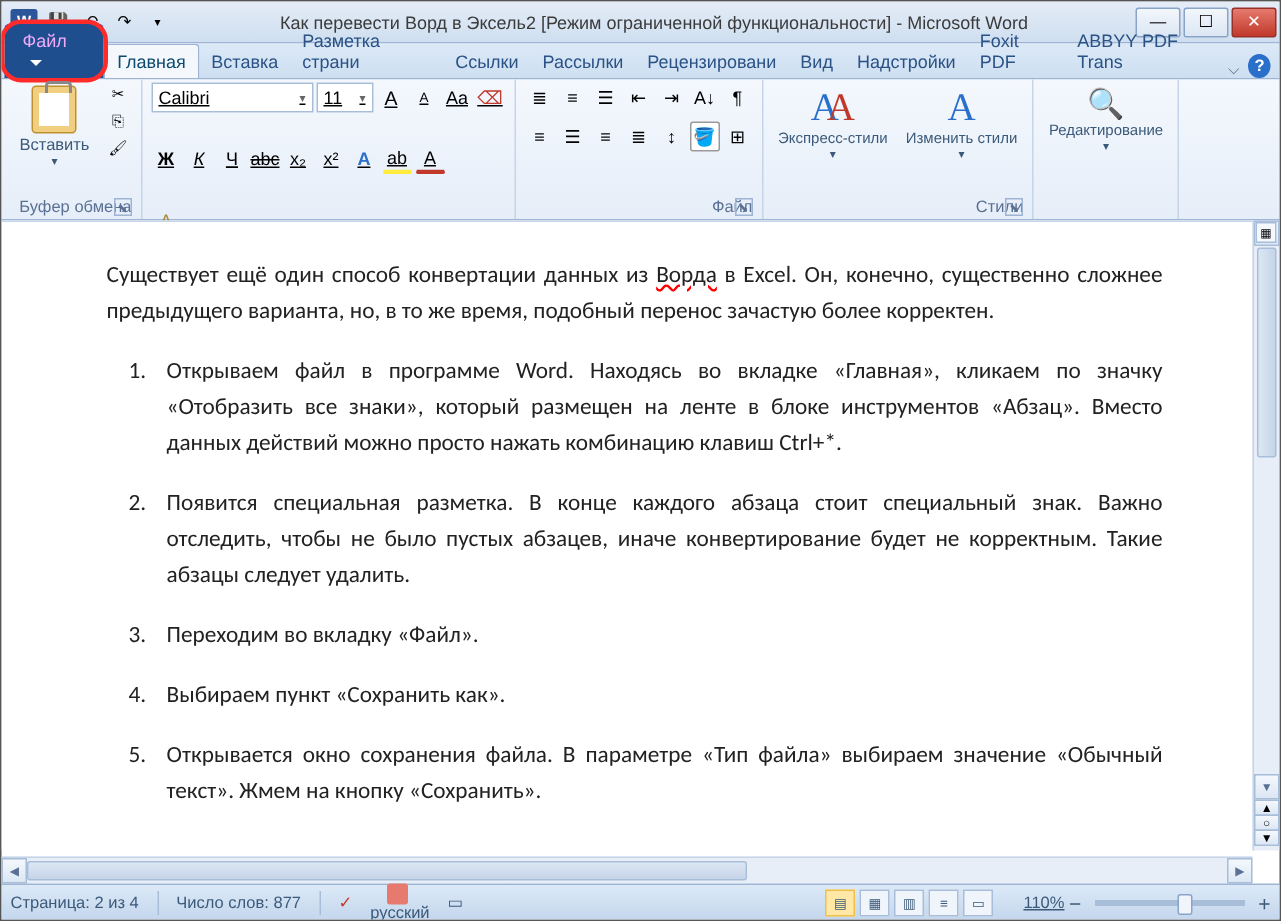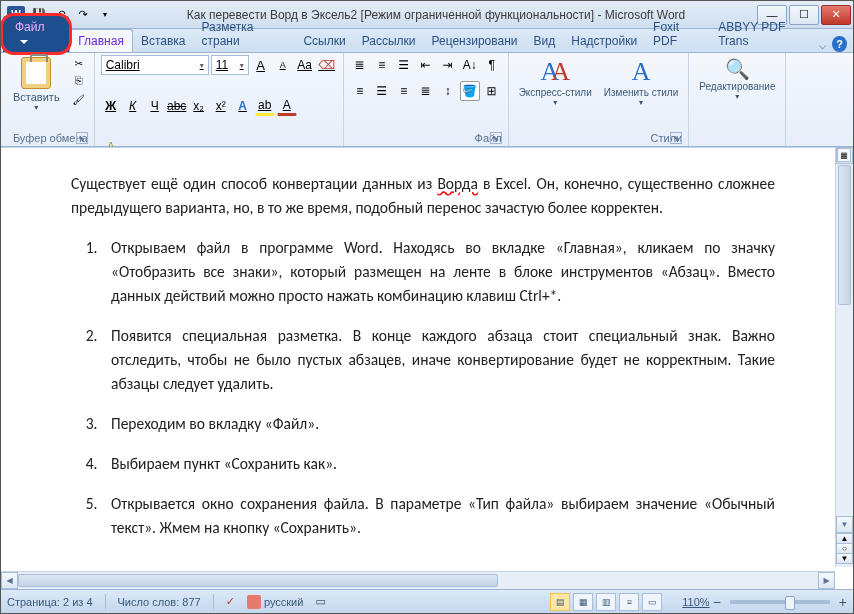--- a/index.html
+++ b/index.html
@@ -14,21 +14,21 @@
 .win-controls { display:flex; }
 .win-btn { width:30px; height:20px; display:flex; align-items:center; justify-content:center; font-family:Arial; font-size:11px; border:1px solid #8aa4c8; margin:0 2px 0 0; background:linear-gradient(#f2f6fb,#dce7f4); border-radius:2px; }
 .close-x { background:linear-gradient(#e67a6e,#c0392b); color:#fff; border-color:#963028; }
 
 
 .tabrow { height:24px; background:linear-gradient(#dce9f7,#cddff1); display:flex; align-items:flex-end; padding-left:2px; border-bottom:1px solid #9db4d4; }
 .file-tab { background:#1e4e8e; color:#f0abfc; padding:4px 12px; font-size:12px; border-radius:3px 3px 0 0; position:relative; }
 .file-tab::after { content:""; border-left:4px solid transparent; border-right:4px solid transparent; border-top:4px solid #fff; display:inline-block; margin-left:5px; vertical-align:middle; }
 .hl { position:absolute; border:3px solid #ff2a2a; border-radius:14px; left:-3px; top:-3px; right:-3px; bottom:-3px; pointer-events:none; }
 .tab { padding:4px 8px; font-size:12px; color:#2a5285; cursor:pointer; }
-.tab.active { background:#f4f8fd; border:1px solid #9db4d4; border-bottom:none; border-radius:3px 3px 0 0; color:#6d28d9; }
+.tab.active { background:#f4f8fd; border:1px solid #9db4d4; border-bottom:none; border-radius:3px 3px 0 0; color:#0c4a6e; }
 .tab-spacer { flex:1; }
 .help-ic { width:16px; height:16px; background:#2a6fc9; color:#fff; border-radius:50%; display:flex; align-items:center; justify-content:center; font-weight:bold; margin-right:6px; font-size:11px; }
 
 
 .ribbon { height:94px; background:linear-gradient(#f4f8fd,#e6eef9); display:flex; border-bottom:1px solid #9db4d4; }
 .grp { border-right:1px solid #c6d4e8; padding:2px 6px 0; display:flex; flex-direction:column; }
 .grp-body { flex:1; display:flex; align-items:flex-start; gap:4px; }
 .grp-label { text-align:right; font-size:11px; color:#5a7194; padding:2px 0; position:relative; }
 .grp-label .launcher { position:absolute; right:0; bottom:2px; width:12px; height:12px; border:1px solid #9db4d4; font-size:8px; display:flex; align-items:center; justify-content:center; color:#5a7194; }
 .big-btn { display:flex; flex-direction:column; align-items:center; padding:2px 6px; cursor:pointer; border-radius:3px; font-size:11px; color:#3b5a7a; }
@@ -263,21 +263,21 @@
     </div>
   <div class="hs-btn">▶</div>
 </div>
 
 <div class="status">
   <span>Страница: 2 из 4</span>
   <div class="sep"></div>
   <span>Число слов: 877</span>
   <div class="sep"></div>
   <span style="color:#c0392b;">✓</span>
-  <span style="display:flex;align-items:center;">
+  <span style="display:flex;align-items:center;flex-direction:column;">
       <span class="lang-ic"></span>
       <span>русский</span>
     </span>
   <span>▭</span>
   <div class="status-right">
     <div class="view-btn active">▤</div>
     <div class="view-btn">▦</div>
     <div class="view-btn">▥</div>
     <div class="view-btn">≡</div>
     <div class="view-btn">▭</div>

